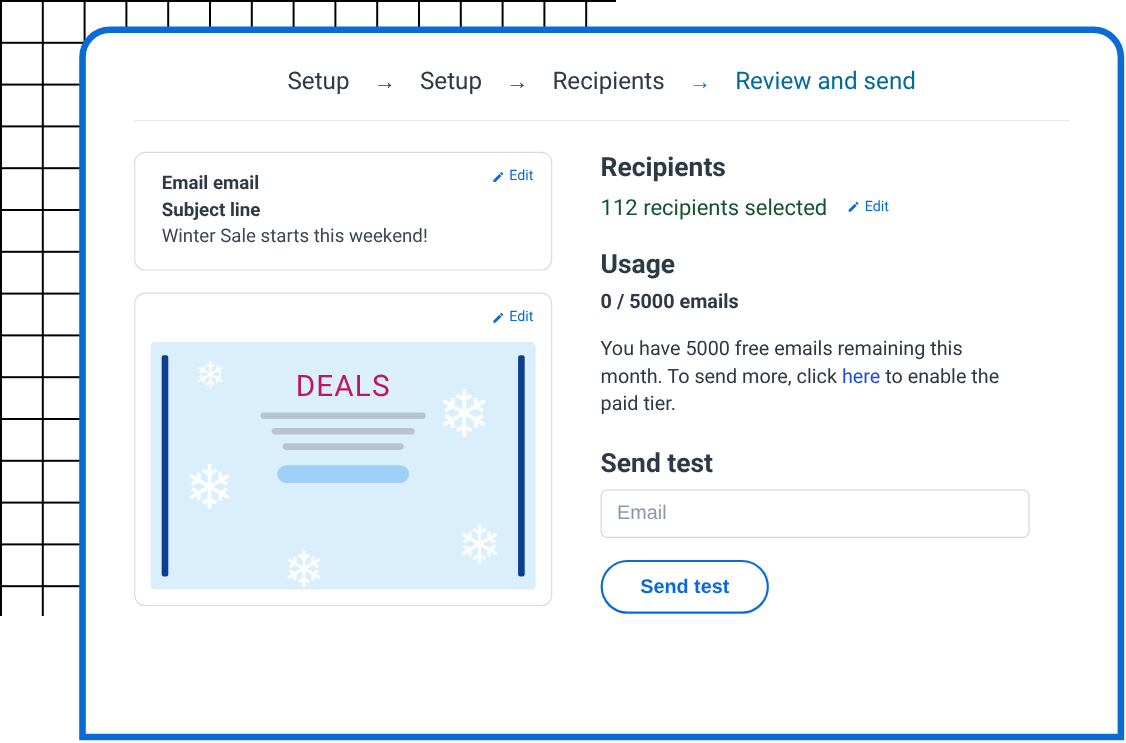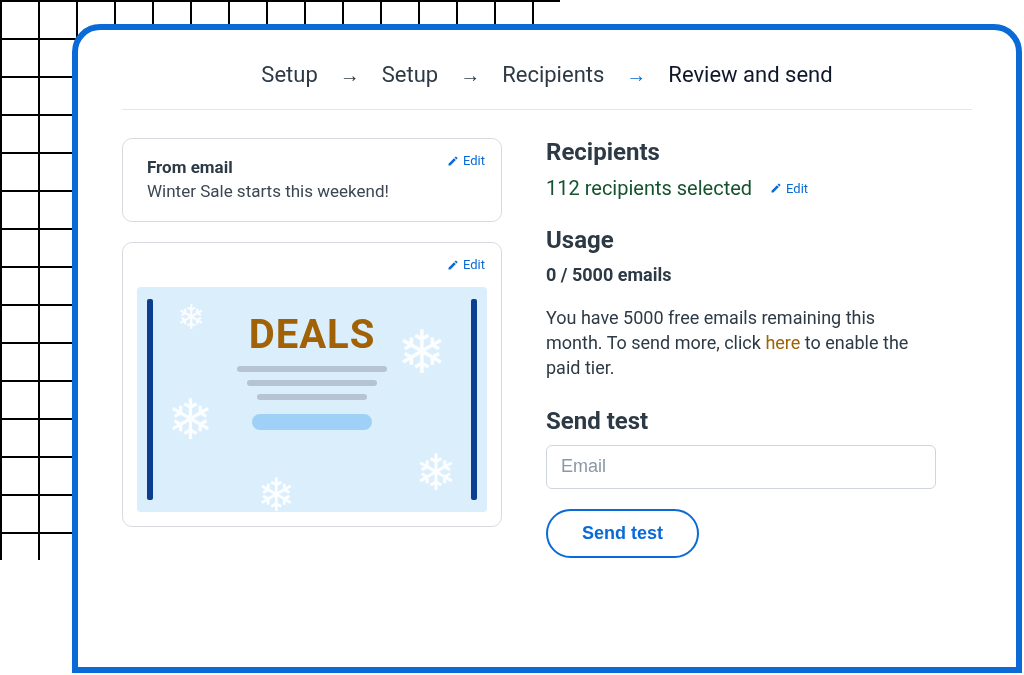--- a/index.html
+++ b/index.html
@@ -46,21 +46,21 @@
       align-items: center;
       justify-content: center;
       gap: 22px;
       font-size: 22px;
       color: #2d3a45;
       padding-bottom: 22px;
       border-bottom: 1px solid #e4e7eb;
       margin-bottom: 28px;
     }
     .stepper .step { }
-    .stepper .step.active { color: #0f172a; }
+    .stepper .step.active { color: #0369a1; }
     .stepper .arrow { font-size: 20px; color: #2d3a45; }
     .stepper .arrow.active { color: #0a6bd6; }
 
     .cols {
       display: flex;
       gap: 44px;
     }
     .left-col { flex: 0 0 380px; display: flex; flex-direction: column; gap: 20px; }
     .right-col { flex: 1; color: #2d3a45; }
 
@@ -114,32 +114,32 @@
       position: relative;
       overflow: hidden;
       text-align: center;
     }
     .preview .side-bar { position: absolute; top: 12px; bottom: 12px; width: 6px; background: #0b3d91; border-radius: 2px; }
     .preview .side-bar.left { left: 10px; }
     .preview .side-bar.right { right: 10px; }
     .preview .flake { position: absolute; color: #fff; opacity: 0.9; pointer-events: none; }
     .preview .title-block { position: relative; z-index: 2; padding-top: 28px; }
     .preview .ptitle1 { color: #0a6bd6; font-weight: 800; font-size: 28px; letter-spacing: 1px; }
-    .preview .ptitle2 { color: #a16207; font-weight: 700; font-size: 40px; letter-spacing: 1px; margin-top: -4px; }
+    .preview .ptitle2 { color: #be185d; font-weight: 400; font-size: 27px; letter-spacing: 1px; margin-top: -4px; }
     .preview .line { height: 6px; background: #b6c4d1; border-radius: 3px; margin: 8px auto 0 auto; }
     .preview .pill { height: 16px; width: 120px; background: #9fd1f8; border-radius: 999px; margin: 14px auto 0 auto; }
 
     
     .h2 { font-size: 24px; font-weight: 700; color: #2d3a45; margin-bottom: 10px; }
     .recip-row { display: flex; align-items: center; margin-bottom: 26px; }
     .recip-text { font-size: 20px; color: #14532d; }
     .usage-count { font-weight: 700; font-size: 18px; margin-bottom: 20px; }
     .usage-body { font-size: 18px; line-height: 1.4; max-width: 380px; margin-bottom: 26px; }
     .usage-body .pre { } .usage-body .post { }
-    .link { color: #a16207; cursor: pointer; }
+    .link { color: #1d4ed8; cursor: pointer; }
 
     .test-input {
       width: 100%;
       max-width: 390px;
       height: 44px;
       border: 1px solid #cfd5db;
       border-radius: 6px;
       padding: 0 14px;
       font-size: 18px;
       color: #0c4a6e;
@@ -179,21 +179,22 @@
 
       <div class="panel">
         <span class="edit-link">
           <span class="pencil-icon">
             <svg viewBox="0 0 24 24" width="12" height="12" fill="#0a6bd6">
                 <path d="M3 17.25V21h3.75l11-11-3.75-3.75-11 11zM20.71 7.04a1 1 0 0 0 0-1.41l-2.34-2.34a1 1 0 0 0-1.41 0l-1.83 1.83 3.75 3.75 1.83-1.83z"></path>
               </svg>
           </span>
           <span>Edit</span>
         </span>
-        <div class="label">From email</div>
+        <div class="label">Email email</div>
+        <div class="label">Subject line</div>
         <div class="value">Winter Sale starts this weekend!</div>
       </div>
 
       <div class="preview-panel">
         <span class="edit-link">
           <span class="pencil-icon">
             <svg viewBox="0 0 24 24" width="12" height="12" fill="#0a6bd6">
                 <path d="M3 17.25V21h3.75l11-11-3.75-3.75-11 11zM20.71 7.04a1 1 0 0 0 0-1.41l-2.34-2.34a1 1 0 0 0-1.41 0l-1.83 1.83 3.75 3.75 1.83-1.83z"></path>
               </svg>
           </span>

